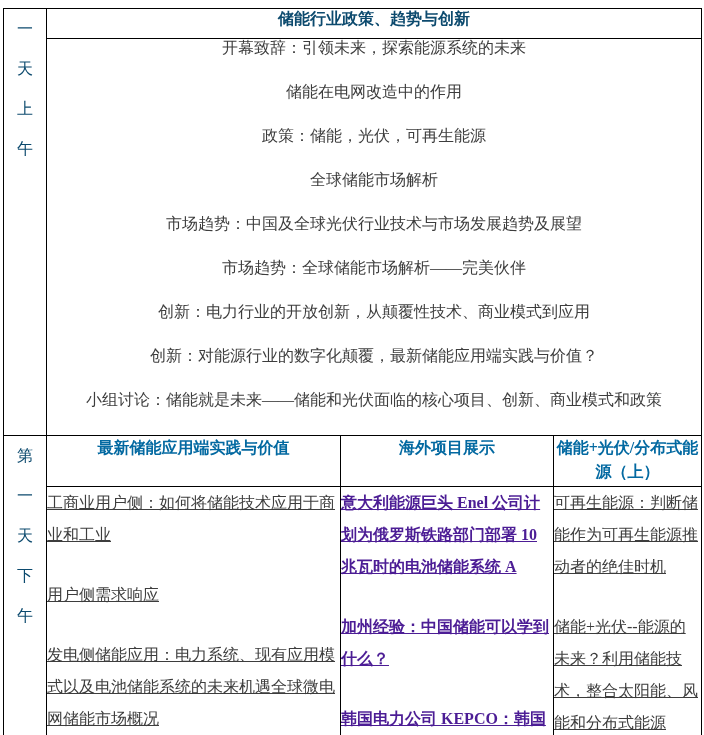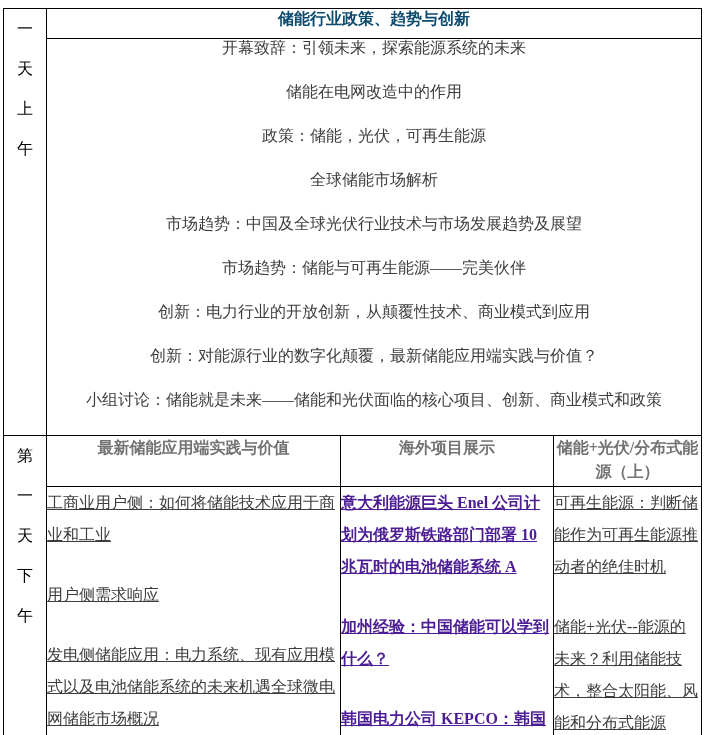--- a/index.html
+++ b/index.html
@@ -47,29 +47,29 @@
   
   td.label-cell {
     vertical-align: middle;
     text-align: center;
   }
   .vlabel {
     width: 17px;
     margin: 0 auto;
     word-break: break-all;
     line-height: 40px;
-    color: #000000;
+    color: #0c4a6e;
   }
   
   td.h2-cell {
     height: 50px;
     text-align: center;
     vertical-align: middle;
     font-weight: bold;
-    color: #737373;
+    color: #0369a1;
     line-height: 24px;
     padding: 0 5px;
   }
   
   td.content-cell {
     height: 430px;
     padding: 6px 6px 0 6px;
   }
   td.content-cell p {
     margin: 0 0 28px 0;
@@ -101,21 +101,21 @@
         <td class="title-cell" colspan="3">储能行业政策、趋势与创新</td>
       </tr>
 
       <tr>
         <td class="agenda-cell" colspan="3">
           <p>开幕致辞：引领未来，探索能源系统的未来</p>
           <p>储能在电网改造中的作用</p>
           <p>政策：储能，光伏，可再生能源</p>
           <p>全球储能市场解析</p>
           <p>市场趋势：中国及全球光伏行业技术与市场发展趋势及展望</p>
-          <p>市场趋势：储能与可再生能源——完美伙伴</p>
+          <p>市场趋势：全球储能市场解析——完美伙伴</p>
           <p>创新：电力行业的开放创新，从颠覆性技术、商业模式到应用</p>
           <p>创新：对能源行业的数字化颠覆，最新储能应用端实践与价值？</p>
           <p>小组讨论：储能就是未来——储能和光伏面临的核心项目、创新、商业模式和政策</p>
         </td>
       </tr>
 
       <tr>
         <td class="label-cell" rowspan="2">
           <div class="vlabel">第一天下午</div>
         </td>

